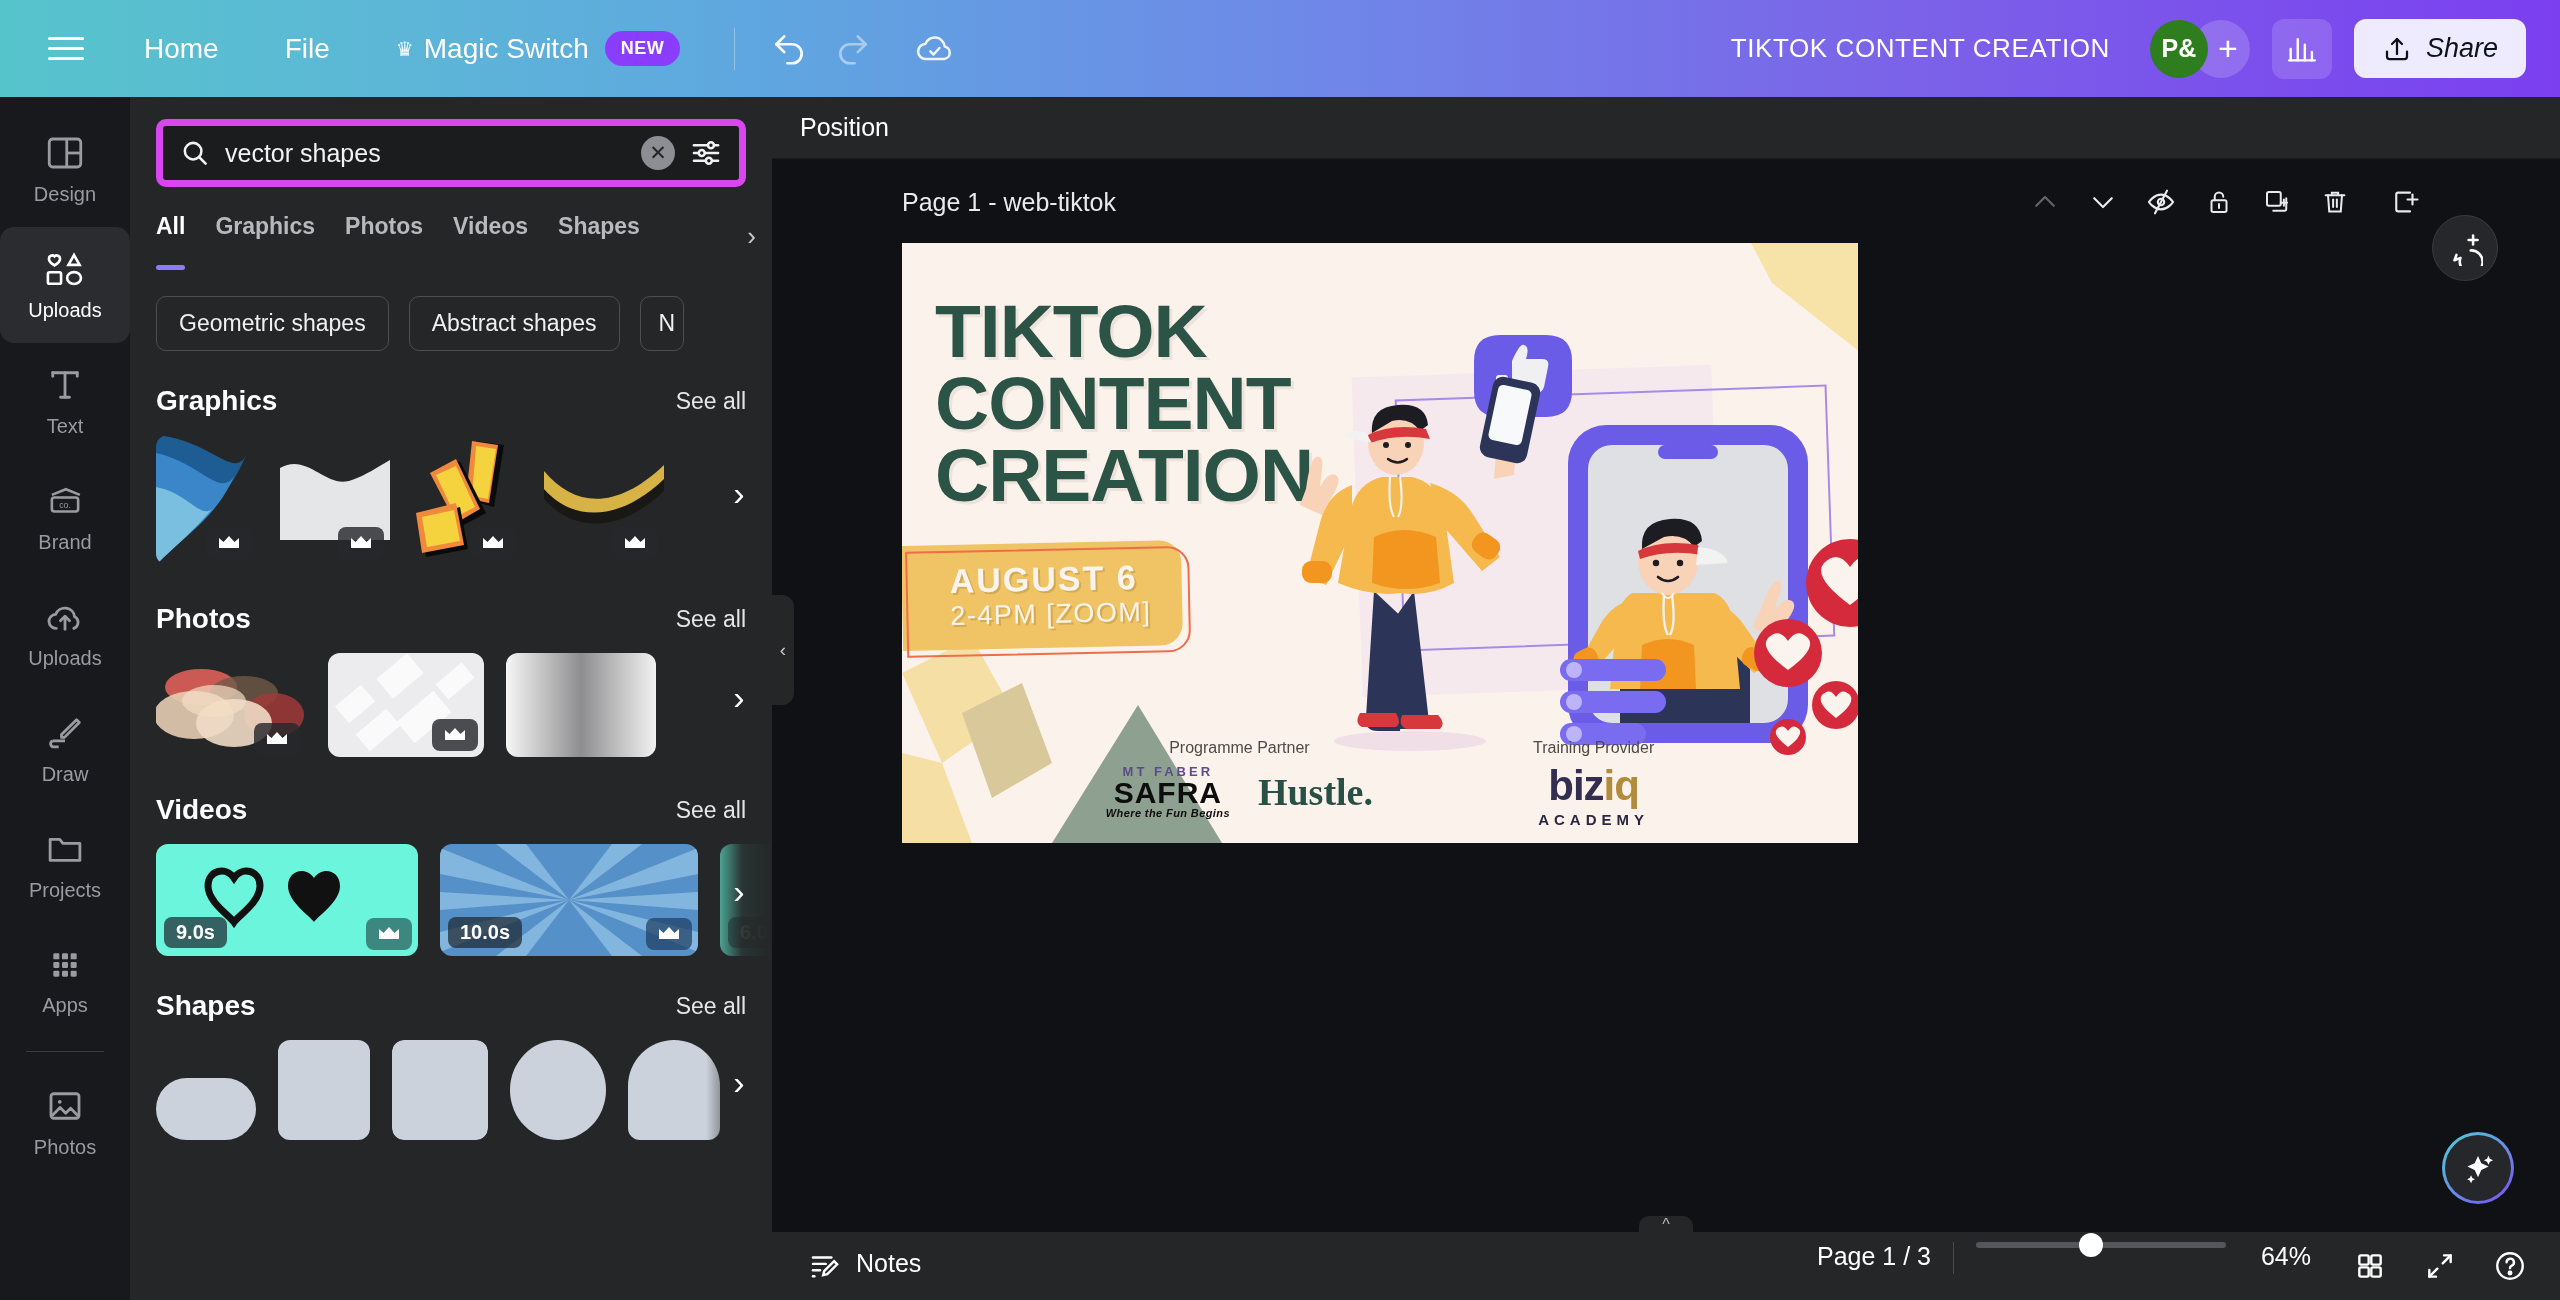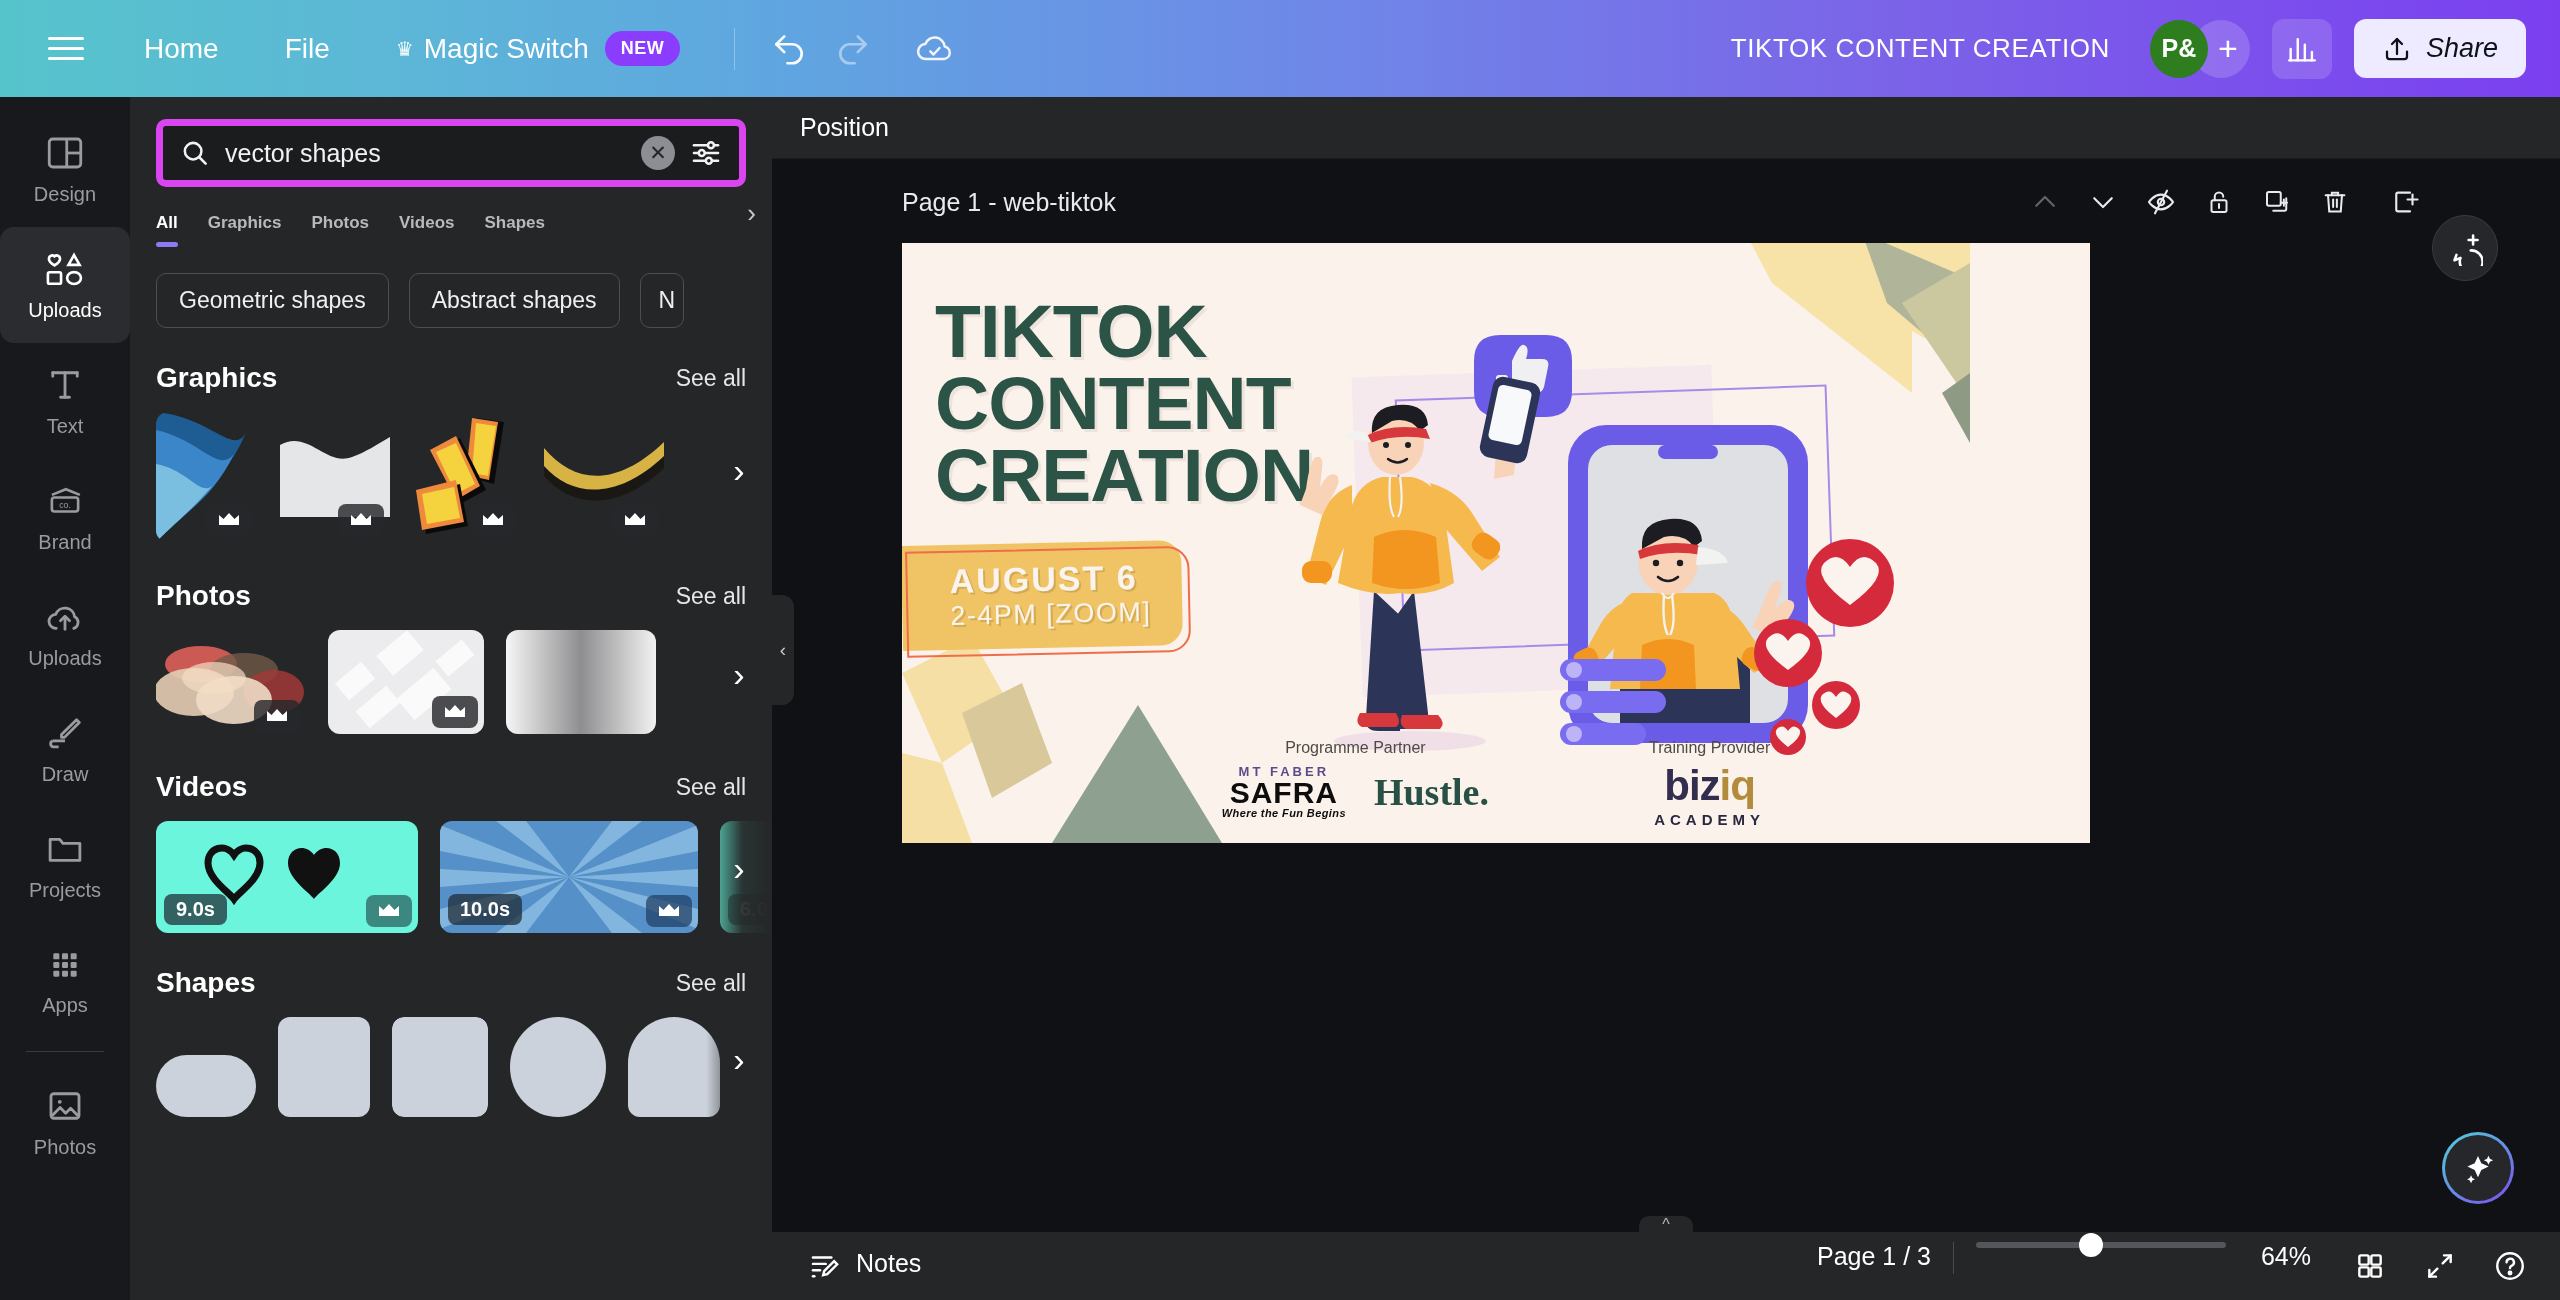--- a/index.html
+++ b/index.html
@@ -75,21 +75,21 @@
   }
   .search-box input {
     flex:1; background:transparent; border:none; outline:none; color:#f2f2f3; font-size:25px;
     font-family:"Liberation Sans", sans-serif;
   }
   .clear-x {
     width:34px;height:34px;border-radius:50%;background:#8d8e93;color:#252627;
     display:flex;align-items:center;justify-content:center;font-size:21px;cursor:pointer;flex:0 0 auto;
   }
   .tabs { display:flex; align-items:flex-end; gap:30px; padding: 26px 26px 0 26px; position:relative; }
-  .tab { color:#b8b9be; font-size:17px; font-weight:bold; padding-bottom:14px; cursor:pointer; white-space:nowrap; position:relative;}
+  .tab { color:#b8b9be; font-size:23px; font-weight:bold; padding-bottom:30px; cursor:pointer; white-space:nowrap; position:relative;}
   .tab.active { color:#fff; }
   .tab.active::after { content:""; position:absolute; left:0; right:0; bottom:0; height:5px; background:#8b7cf6; border-radius:3px; }
   .tabs-next { position:absolute; right:16px; bottom:18px; color:#c9cad0; font-size:26px; cursor:pointer;}
   .chips { display:flex; gap:20px; padding: 26px 26px 0 26px; }
   .chip {
     border:1px solid #4d4e53; border-radius:10px; padding: 13px 22px; color:#f0f0f2; font-size:23px;
     white-space:nowrap; cursor:pointer; background:transparent;
   }
   .chip.cut { width: 44px; overflow:hidden; padding-left:18px; }
   .sec-head { display:flex; align-items:center; justify-content:space-between; padding: 0 26px; margin-top: 34px; }
@@ -127,21 +127,21 @@
   .page-head {
     position:absolute; left:130px; top:20px; right:130px; height:46px;
     display:flex; align-items:center; justify-content:space-between;
   }
   .page-name { color:#e9eaec; font-size:25px; }
   .page-tools { display:flex; align-items:center; gap:8px; }
   .pt { width:50px;height:50px;display:flex;align-items:center;justify-content:center;cursor:pointer;border-radius:8px;}
 
   
   .design {
-    position:absolute; left:130px; top:84px; width:1188px; height:600px;
+    position:absolute; left:130px; top:84px; width:956px; height:600px;
     background:#fcf2ec; overflow:hidden;
   }
   .d-title {
     position:absolute; left:33px; top:52px; color:#2b5346; font-size:75px; line-height:.96;
     font-weight:bold; letter-spacing:-1px; text-shadow: 3px 3px 0 rgba(180,160,150,.18);
   }
   .d-title div { white-space:nowrap; }
   .date-card {
     position:absolute; left:0px; top:300px; width:280px; height:105px;
     background:#f0c465; border-radius: 0 22px 22px 0; transform: rotate(-1.2deg);

